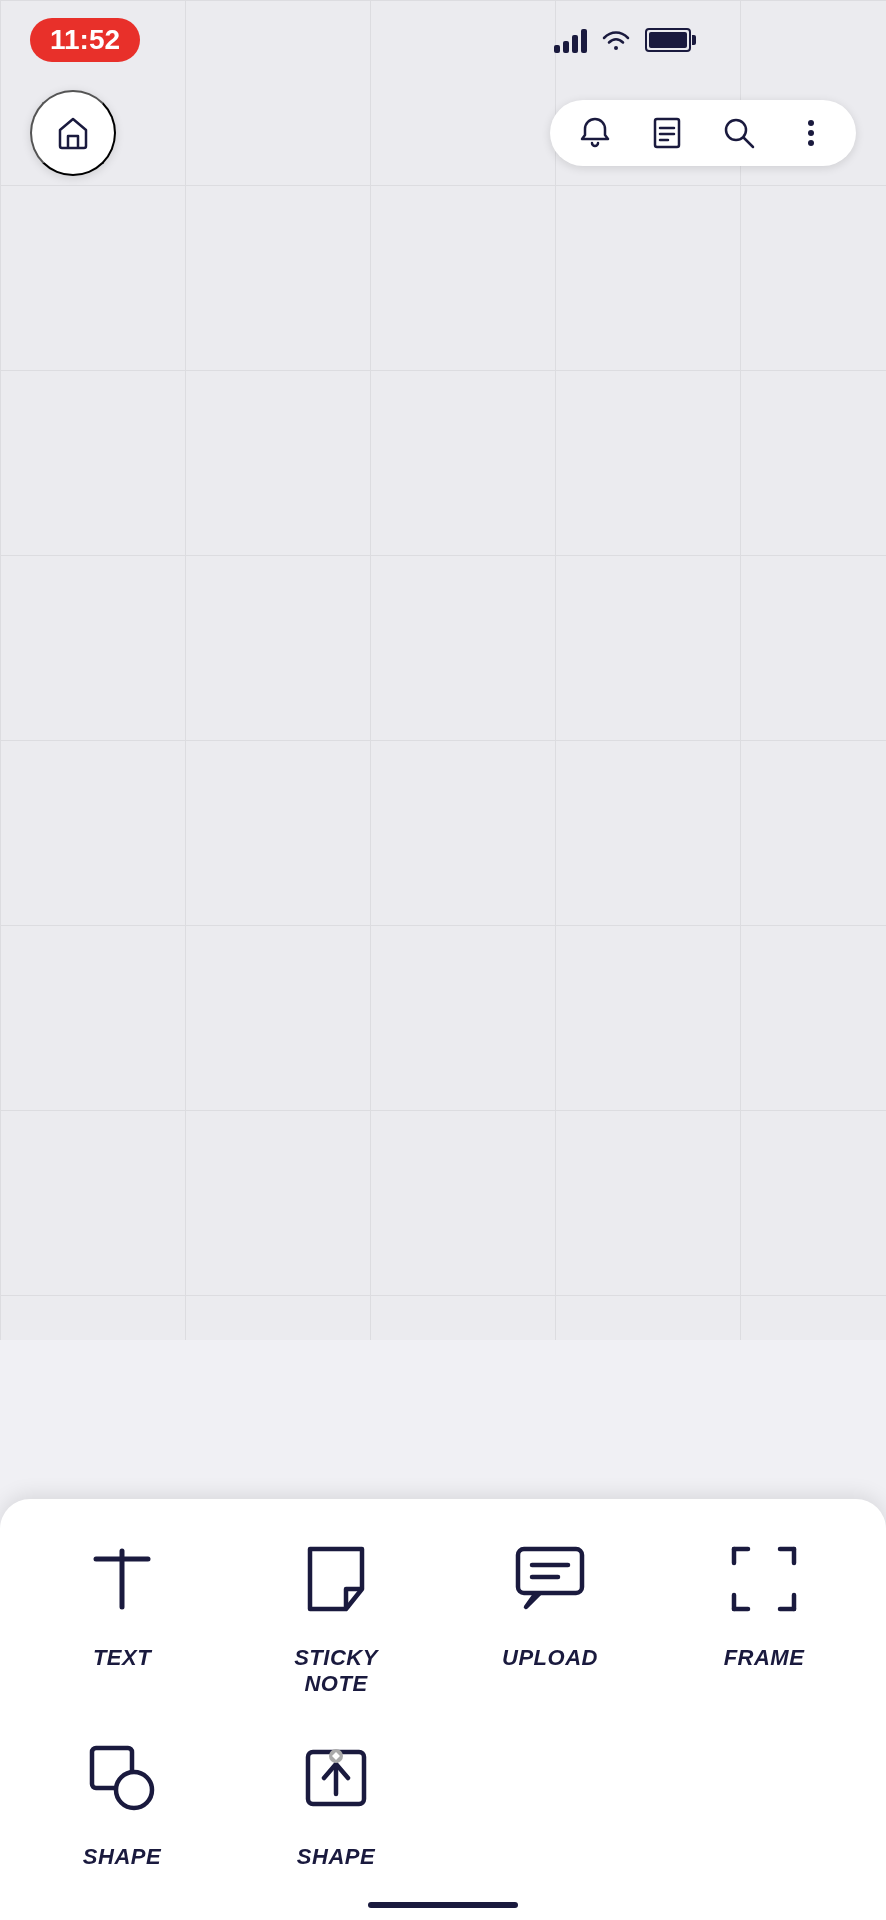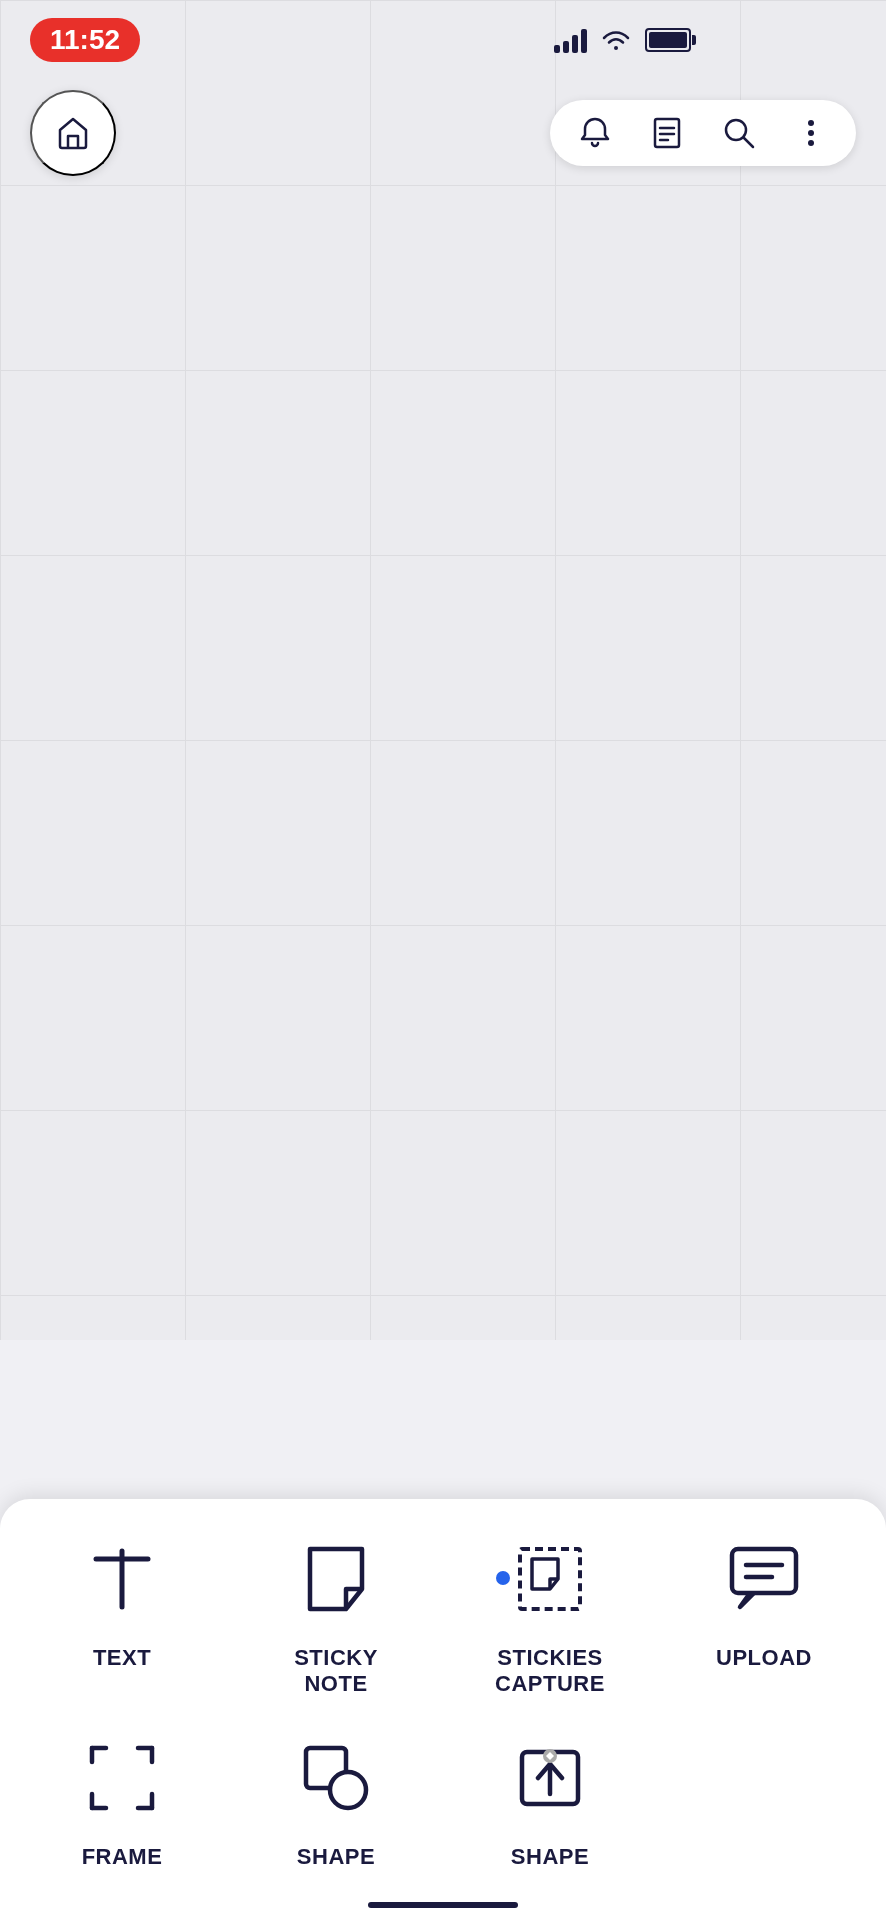--- a/index.html
+++ b/index.html
@@ -171,20 +171,21 @@
       border-radius: 30px 30px 0 0;
       box-shadow: 0 -4px 20px rgba(0,0,0,0.1);
       padding: 30px 20px 50px;
       z-index: 20;
     }
 
     .toolbar-grid {
       display: grid;
       grid-template-columns: repeat(4, 1fr);
       gap: 30px 10px;
+      font-style: italic;
     }
 
     .tool-item {
       display: flex;
       flex-direction: column;
       align-items: center;
       gap: 16px;
       cursor: pointer;
     }
 
@@ -313,33 +314,20 @@
     <div class="tool-item">
       <div class="tool-icon">
         <svg viewBox="0 0 80 80" fill="none">
           <path d="M14 10h52v40l-16 20H14z" stroke="#1a1a3e" stroke-width="4.5" stroke-linejoin="round" fill="none"></path>
           <path d="M50 70V50h16" stroke="#1a1a3e" stroke-width="4.5" stroke-linejoin="round" fill="none"></path>
         </svg>
       </div>
       <span class="tool-label">STICKY<br>NOTE</span>
     </div>
 
-    <div class="tool-item">
-      <div class="tool-icon" style="position:relative;">
-        <div class="blue-dot"></div>
-        <svg viewBox="0 0 80 80" fill="none">
-
-          <rect x="10" y="10" width="60" height="60" rx="2" stroke="#1a1a3e" stroke-width="4" stroke-dasharray="8 5" fill="none"></rect>
-
-          <path d="M22 20h26v20l-8 10H22z" stroke="#1a1a3e" stroke-width="3.5" stroke-linejoin="round" fill="none"></path>
-          <path d="M40 50V40h8" stroke="#1a1a3e" stroke-width="3.5" stroke-linejoin="round" fill="none"></path>
-        </svg>
-      </div>
-      <span class="tool-label">STICKIES<br>CAPTURE</span>
-    </div>
 
     <div class="tool-item">
       <div class="tool-icon">
         <svg viewBox="0 0 80 80" fill="none">
           <rect x="8" y="10" width="64" height="44" rx="6" stroke="#1a1a3e" stroke-width="4.5" fill="none"></rect>
           <line x1="22" y1="26" x2="58" y2="26" stroke="#1a1a3e" stroke-width="4.5" stroke-linecap="round"></line>
           <line x1="22" y1="38" x2="48" y2="38" stroke="#1a1a3e" stroke-width="4.5" stroke-linecap="round"></line>
           <path d="M26 54l-10 14 14-14" stroke="#1a1a3e" stroke-width="4.5" stroke-linejoin="round" fill="none"></path>
         </svg>
       </div>

